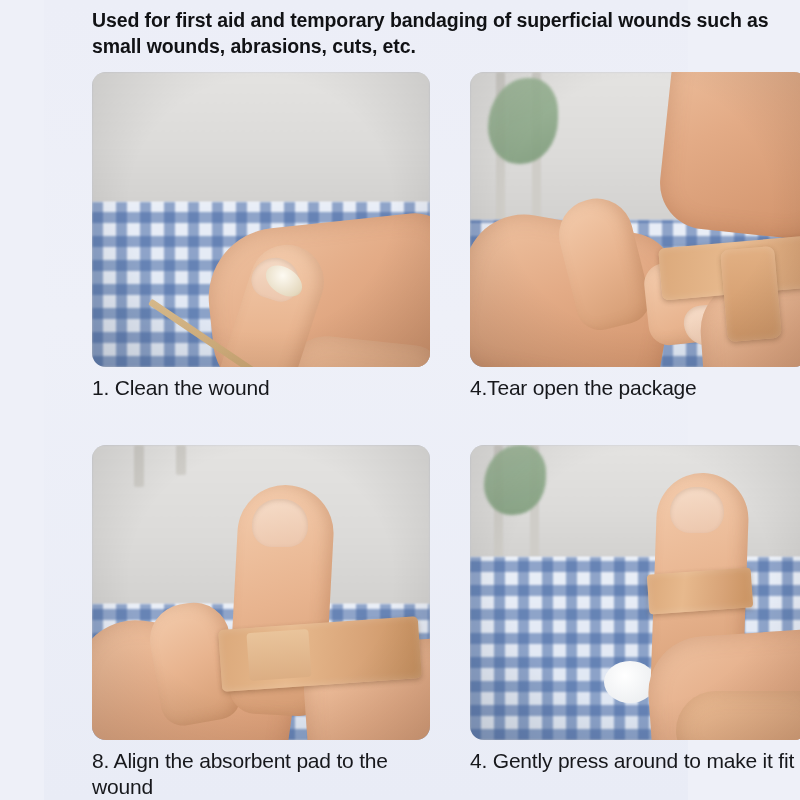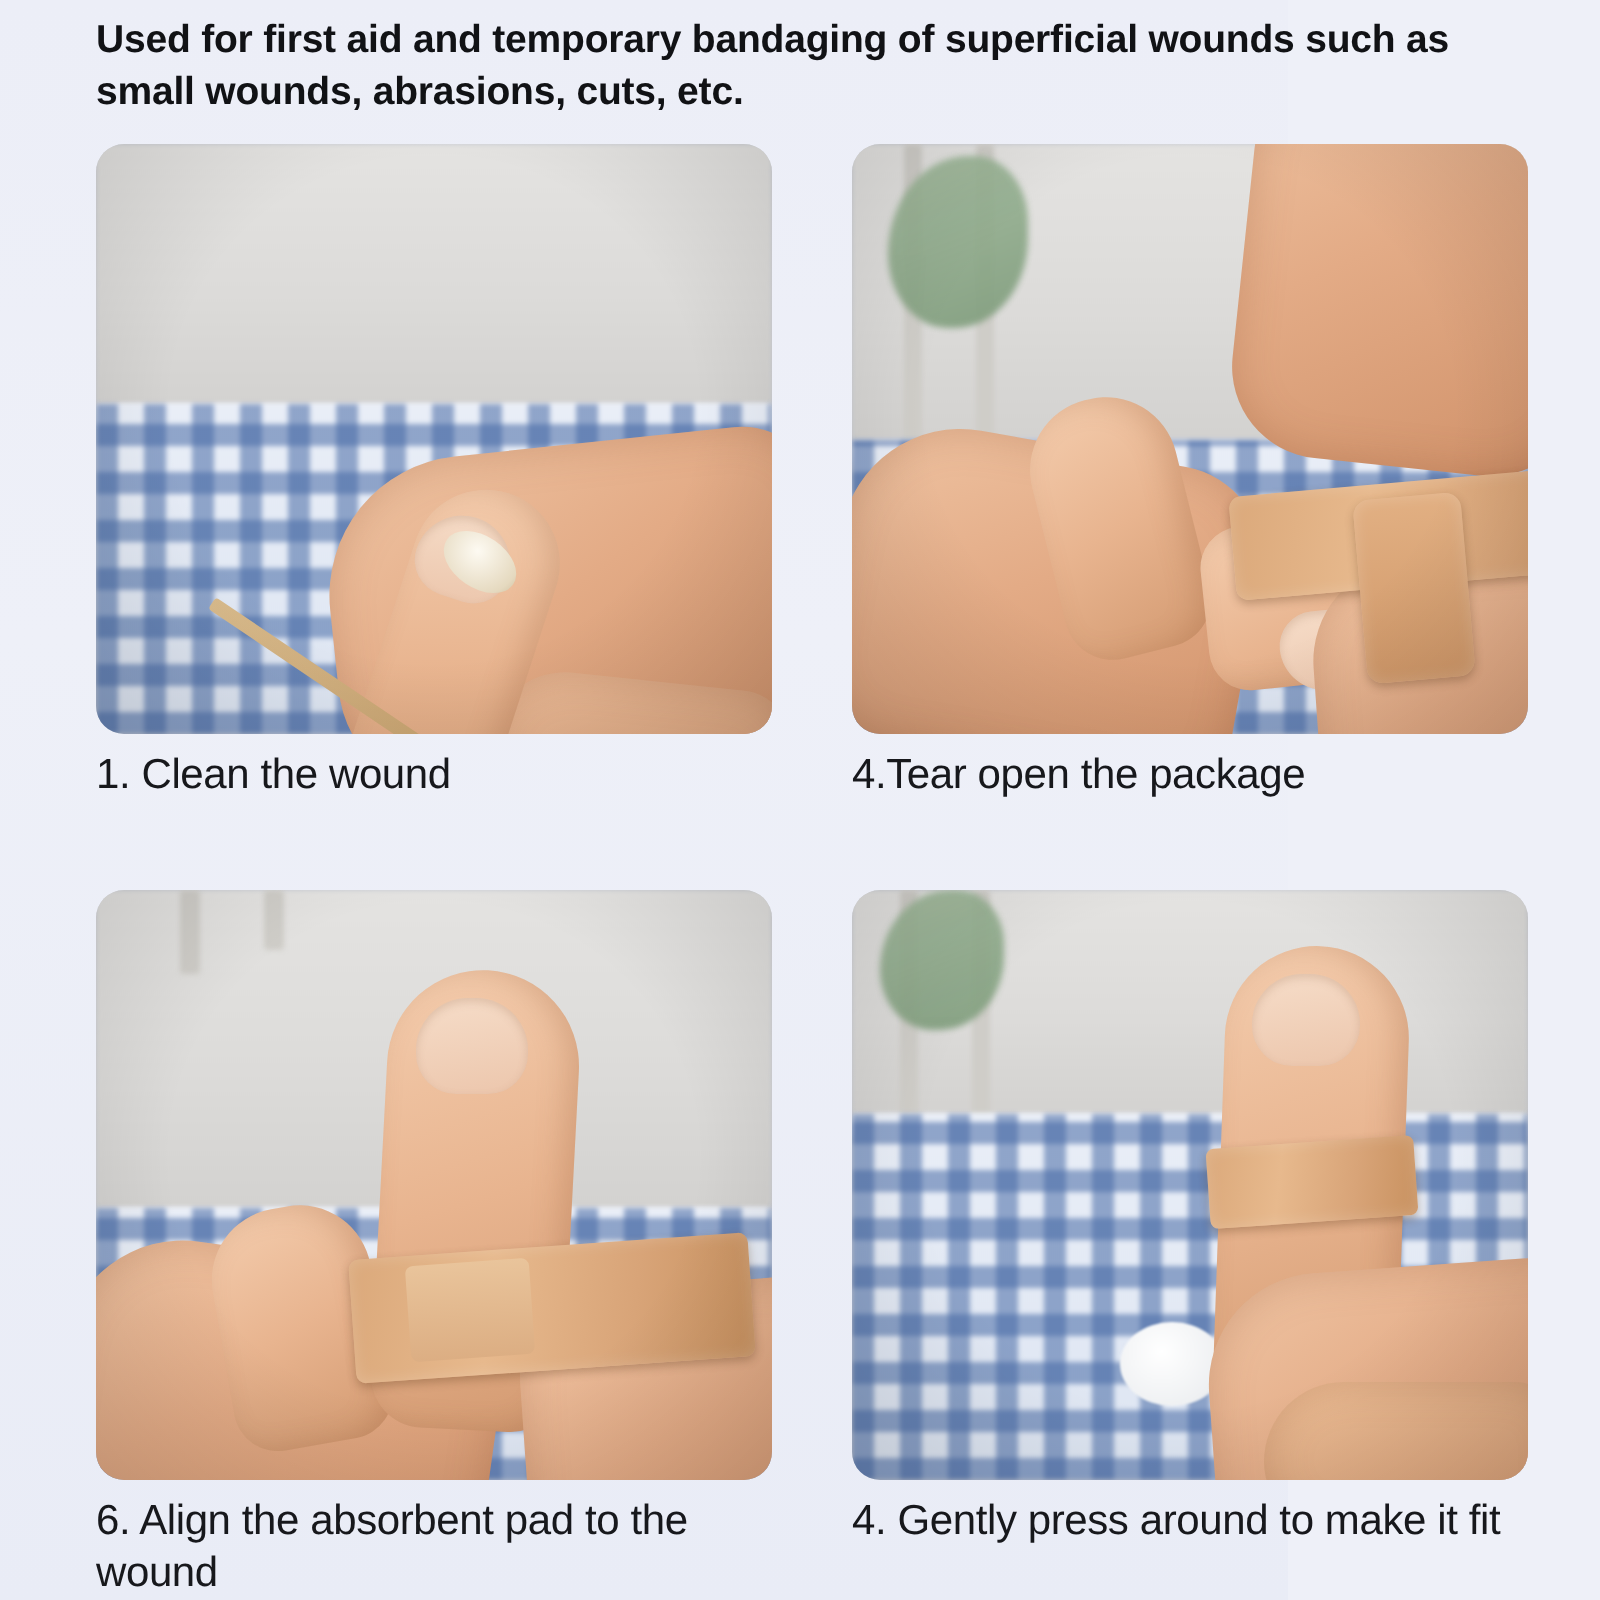--- a/index.html
+++ b/index.html
@@ -12,20 +12,21 @@
     background: #eef0f8;
     font-family: "Liberation Sans", sans-serif;
     overflow: hidden;
   }
   .page {
     position: relative;
     width: 644px;
     height: 800px;
     box-sizing: border-box;
     background: linear-gradient(180deg, #eceef7 0%, #eef0f8 40%, #e9ecf6 100%);
+    margin-left: 44px;
   }
   .headline {
     position: absolute;
     left: 48px;
     top: 8px;
     width: 710px;
     font-size: 19.5px;
     font-weight: bold;
     line-height: 1.33;
     color: #111215;
@@ -230,21 +231,21 @@
           <div class="finger" style="left:142px; top:40px; width:96px; height:230px; border-radius:48px 48px 26px 26px; transform:rotate(3deg);"></div>
           <div class="nail" style="left:160px; top:54px; width:56px; height:48px; border-radius:26px 26px 20px 20px;"></div>
 
           <div class="hand" style="left:214px; top:196px; width:190px; height:150px; border-radius:44px 30px 26px 40px; transform:rotate(-4deg);"></div>
 
           <div class="bandage" style="left:128px; top:178px; width:200px; height:62px; border-radius:5px; transform:rotate(-4deg);"></div>
           <div class="bandage" style="left:156px; top:186px; width:62px; height:48px; border-radius:4px; background:linear-gradient(180deg,#e9c49b 0%,#dcae83 100%); box-shadow:none; transform:rotate(-4deg);"></div>
 
           <div class="vignette"></div>
         </div>
-        <div class="caption">6. Align the absorbent pad to the wound</div>
+        <div class="caption">8. Align the absorbent pad to the wound</div>
       </div>
 
       <div class="cell">
         <div class="photo">
           <div class="wall blur" style="height:40%;"></div>
           <div class="rail blur" style="left:24px; top:0; width:9px; height:120px;"></div>
           <div class="rail blur" style="left:60px; top:0; width:9px; height:120px;"></div>
           <div class="plant" style="left:14px; top:0; width:62px; height:70px;"></div>
           <div class="bed-edge blur" style="top:38%;"></div>
           <div class="bed blur" style="top:38%;"></div>

